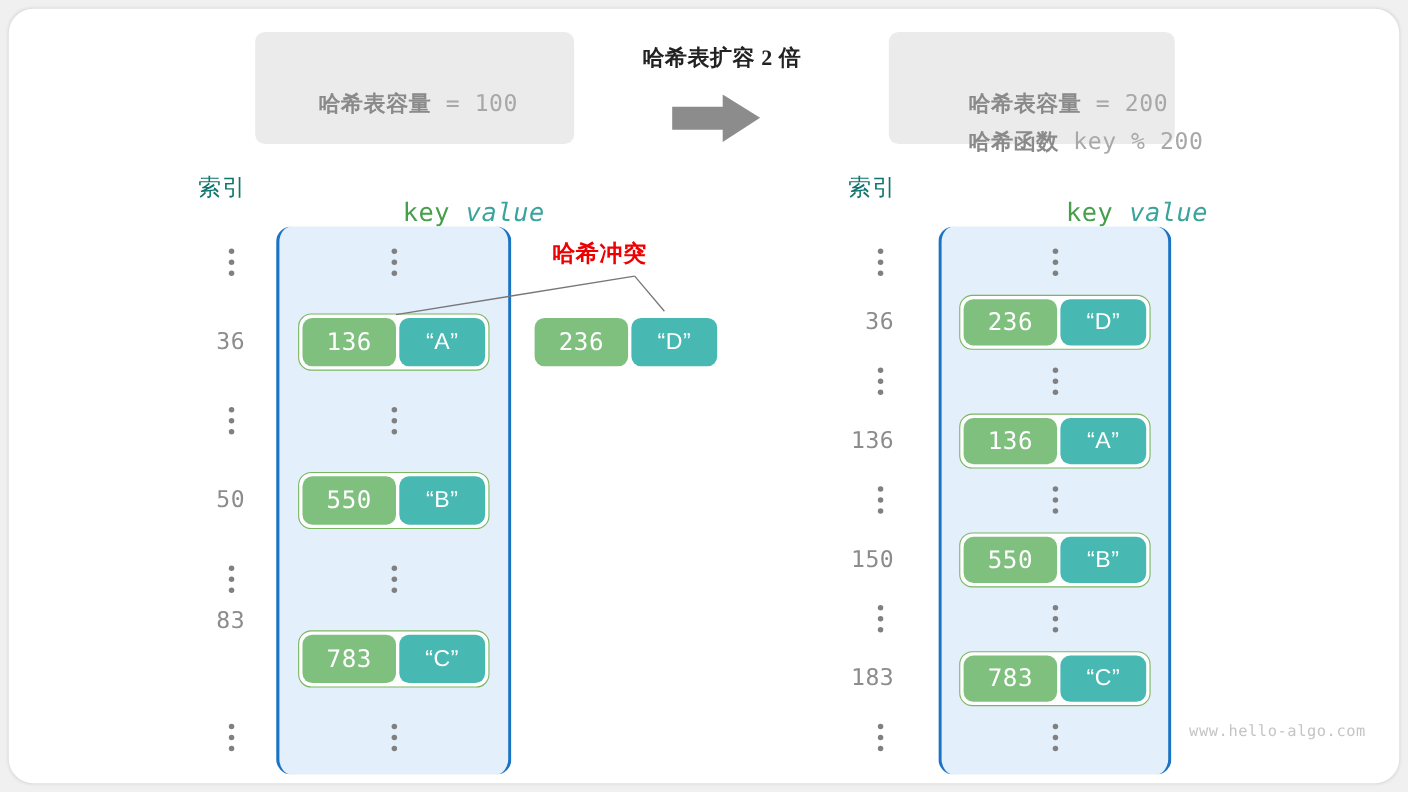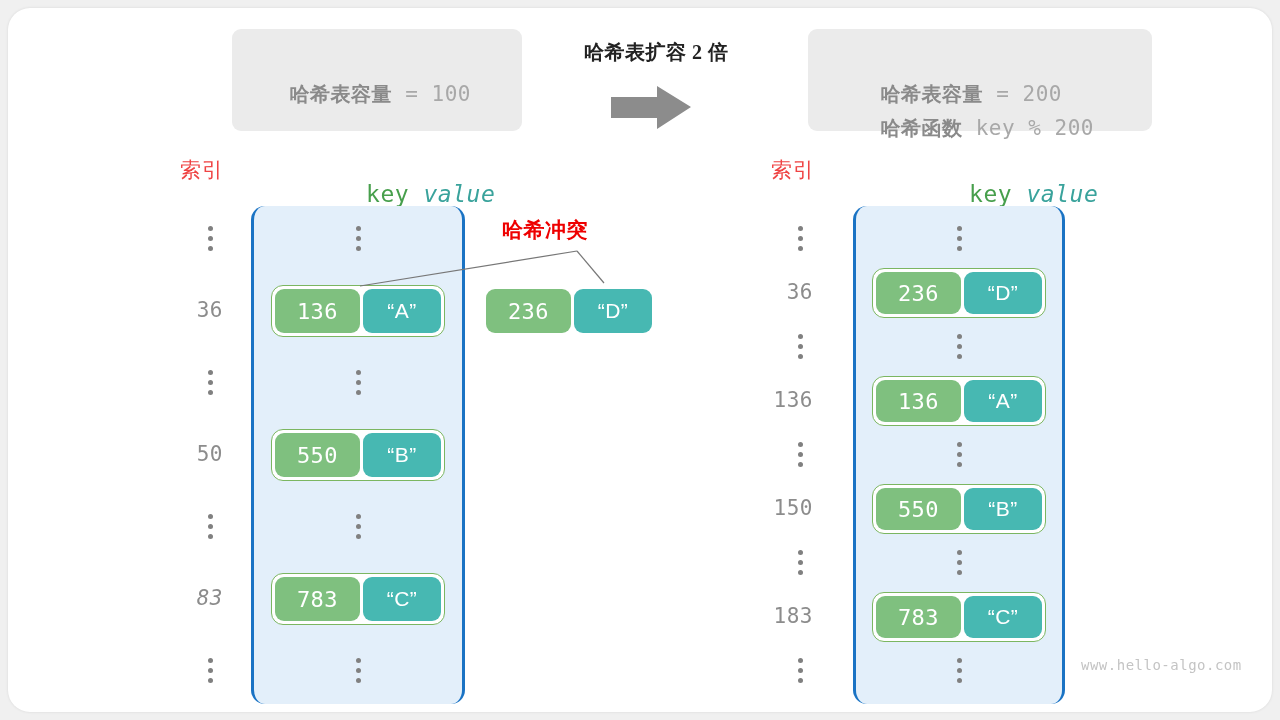--- a/index.html
+++ b/index.html
@@ -67,21 +67,21 @@
     letter-spacing: 0.5px;
   }
   .arrow-wrap {
     position: absolute;
   }
 
   
   .hdr-index {
     position: absolute;
     font-size: 21px;
-    color: #ef4444;
+    color: #0f766e;
     font-family: Liberation Mono, monospace;
     letter-spacing: 1px;
   }
   .hdr-kv {
     position: absolute;
     font-family: "DejaVu Sans Mono", "Liberation Mono", monospace;
     font-size: 23px;
     white-space: pre;
     letter-spacing: 0.5px;
   }
@@ -195,21 +195,21 @@
       </div>
     </div>
 
     <div class="trans-title" style="left:576px; top:31px;font-family:Liberation Serif, serif;">哈希表扩容 2 倍</div>
     <div class="arrow-wrap" style="left:603px; top:78px;">
       <svg width="80" height="44" viewBox="0 0 80 44" xmlns="http://www.w3.org/2000/svg">
         <polygon points="0,11 46,11 46,0 80,21 46,43 46,32 0,32" fill="#8c8c8c"></polygon>
       </svg>
     </div>
 
-    <div class="infobox" style="left:800px; top:21px; width:344px; height:102px;padding-left:37px;">
+    <div class="infobox" style="left:800px; top:21px; width:260px; height:102px;padding-left:37px;">
       <div class="line">
         <span class="cn-label">哈希表容量</span><span class="code-txt"> = 200</span>
       </div>
       <div class="line">
         <span class="cn-label">哈希函数</span><span class="code-txt"> key % 200</span>
       </div>
     </div>
 
     <div class="hdr-index" style="left:172px; top:148px;">索引</div>
     <div class="hdr-kv" style="left:272px; top:147px;">
@@ -256,21 +256,21 @@
         <div class="vdots" style="left: 199px; top: 506px;">
           <i></i>
           <i></i>
           <i></i>
         </div>
         <div class="vdots" style="left: 347px; top: 506px;">
           <i></i>
           <i></i>
           <i></i>
         </div>
-        <div class="idx" style="left: 150px; width: 65px; top: 578px; font-style: italic;">83</div>
+        <div class="idx" style="left: 150px; width: 65px; top: 544px;">83</div>
         <div class="pair" style="left: 263px; top: 565px; width: 174px; height: 52px;">
           <div class="cell k" style="width: 85px;">783</div>
           <div class="cell v" style="flex: 1 1 0%;">“C”</div>
         </div>
         <div class="vdots" style="left: 199px; top: 650px;">
           <i></i>
           <i></i>
           <i></i>
         </div>
         <div class="vdots" style="left: 347px; top: 650px;">

